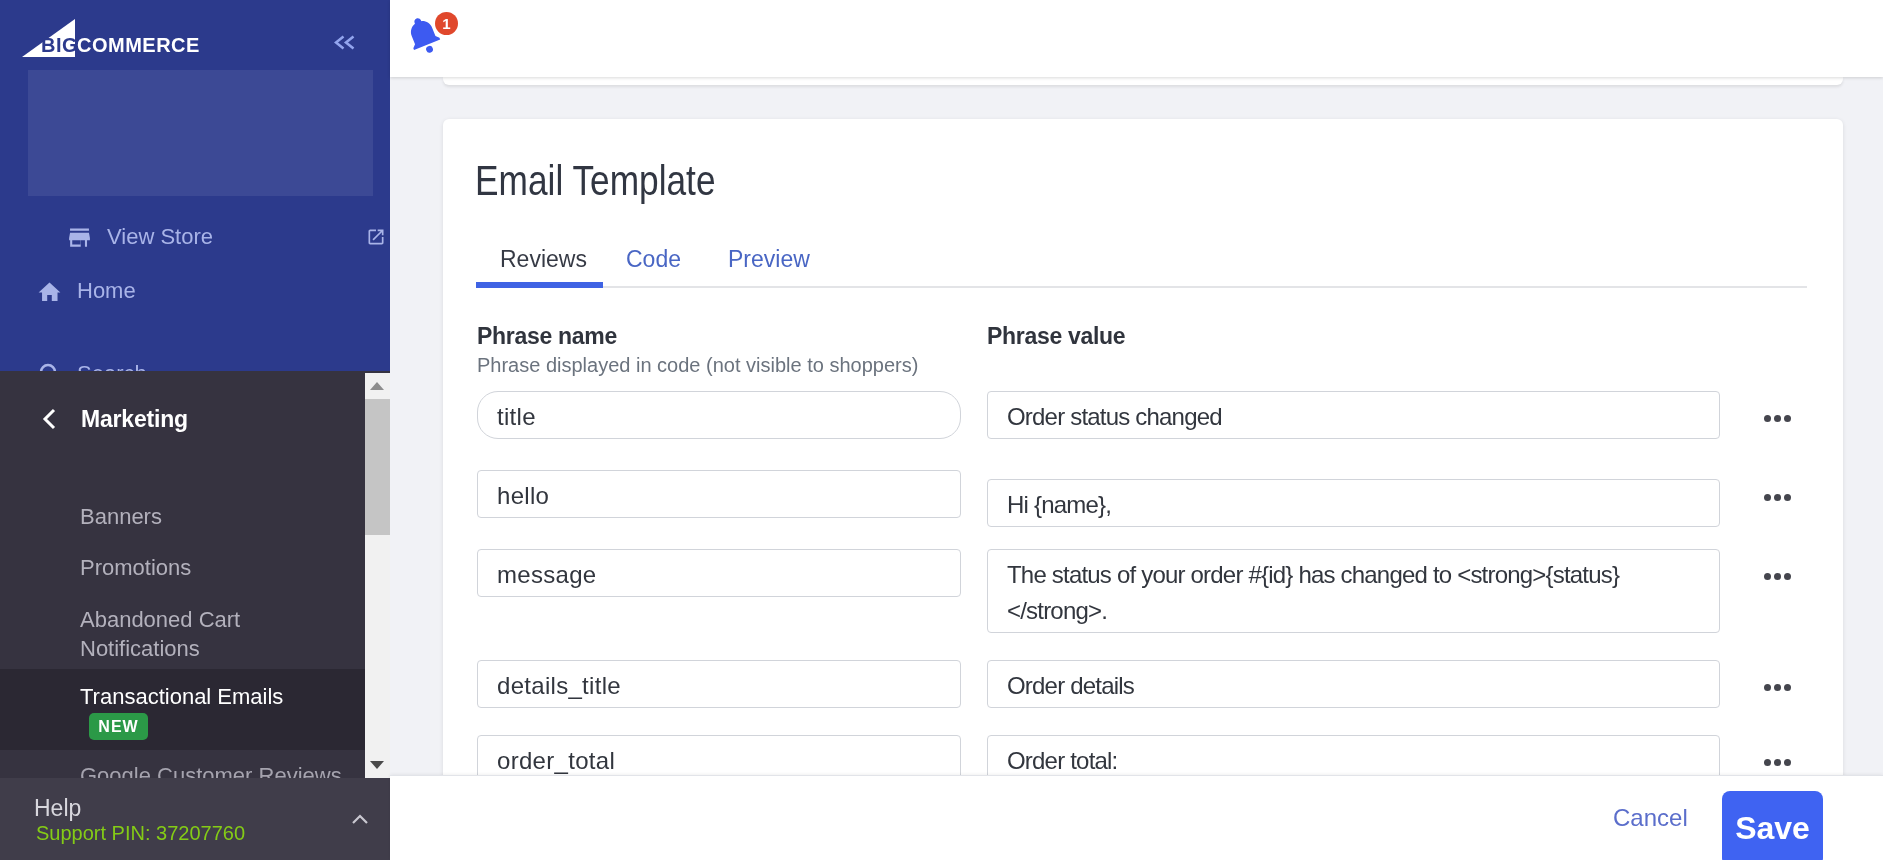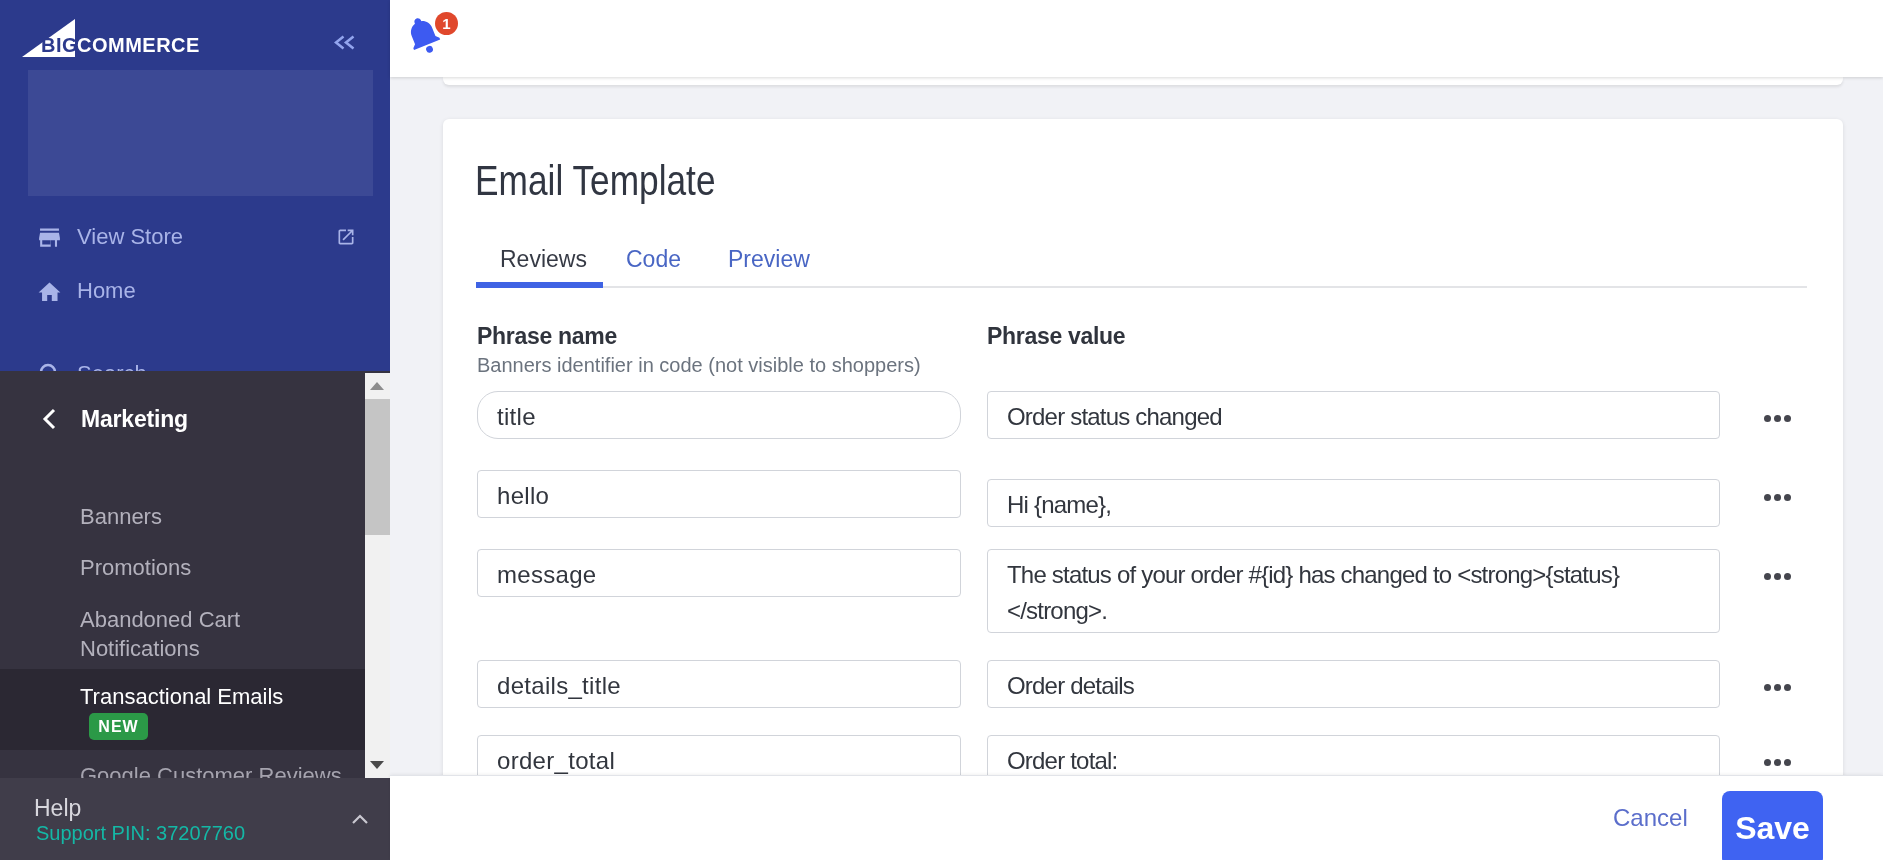--- a/index.html
+++ b/index.html
@@ -61,21 +61,21 @@
     <svg width="200" height="44" viewBox="0 0 200 44" style="position:absolute;left:22px;top:14px;">
       <polygon points="0,43 53,5 53,43" fill="#ffffff"></polygon>
       <text x="19" y="38" font-family="Liberation Sans" font-size="20" font-weight="bold" fill="#2c3a8c" letter-spacing="0.5">BIG</text>
       <text x="55" y="38" font-family="Liberation Sans" font-size="20" font-weight="bold" fill="#ffffff" letter-spacing="0.5">COMMERCE</text>
     </svg>
     <svg width="22" height="15" viewBox="0 0 22 15" style="position:absolute;left:334px;top:35px;" fill="none" stroke="#93a5ee" stroke-width="2.6">
       <path d="M9.5 1.5 L2 7.5 L9.5 13.5"></path>
         <path d="M19.5 1.5 L12 7.5 L19.5 13.5"></path>
     </svg>
     <div id="sb-panel"></div>
-    <div class="nav-item" style="top:219px;">
+    <div class="nav-item" style="top:219px;margin-left:30px;">
       <svg width="23" height="21" viewBox="0 0 24 22" fill="#a9b4e8">
           <path d="M21.9 4H2.1V1.7h19.8V4zm1 9.9v-2.3l-1-5.5H2.1l-1 5.5v2.3h1.1v6.7h11.1v-6.7h4.4v6.7h2.2v-6.7h1zm-9.9 4.4H4.4v-4.4H13v4.4z"></path>
         </svg>
       <span class="lbl">View Store</span>
       <svg width="20" height="20" viewBox="0 0 24 24" fill="#a9b4e8" style="left:336px;">
           <path d="M19 19H5V5h7V3H5c-1.11 0-2 .9-2 2v14c0 1.1.89 2 2 2h14c1.1 0 2-.9 2-2v-7h-2v7zM14 3v2h3.59l-9.83 9.83 1.41 1.41L19 6.41V10h2V3h-7z"></path>
         </svg>
     </div>
     <div class="nav-item" style="top:273px;">
       <svg width="23" height="21" viewBox="0 0 24 22" fill="#a9b4e8">
@@ -104,21 +104,21 @@
     <div class="sub-item" style="top:313px;color:#ffffff;">Transactional Emails</div>
     <div id="new-badge">NEW</div>
     <div class="sub-item" style="top:392px;color:#a5a3ae;">Google Customer Reviews</div>
     <div id="sbar">
       <div class="tri-up"></div>
       <div id="sbar-thumb"></div>
       <div class="tri-dn"></div>
     </div>
     <div id="sb-footer">
       <div style="position:absolute;left:34px;top:17px;font-size:23px;color:#d8d7dd;">Help</div>
-      <div style="position:absolute;left:36px;top:44px;font-size:20px;color:#14b8a6;">Support PIN: 37207760</div>
+      <div style="position:absolute;left:36px;top:44px;font-size:20px;color:#84cc16;">Support PIN: 37207760</div>
       <svg width="16" height="10" viewBox="0 0 16 10" style="position:absolute;left:352px;top:36px;" fill="none" stroke="#c9c8d0" stroke-width="2.2">
         <path d="M1 9 L8 2 L15 9"></path>
       </svg>
     </div>
   </div>
 
   <div id="main">
     <div id="topbar">
       <svg width="48" height="52" viewBox="0 0 48 52" style="position:absolute;left:10px;top:9px;">
         <g transform="rotate(-22 24 28)">
@@ -132,21 +132,21 @@
     <div id="card">
       <h1>Email Template</h1>
       <span class="tab active" style="left:57px;">Reviews</span>
       <span class="tab" style="left:183px;">Code</span>
       <span class="tab" style="left:285px;">Preview</span>
       <div id="tabs-border"></div>
       <div id="tab-underline"></div>
 
       <span class="col-label" style="left:34px;">Phrase name</span>
       <span class="col-label" style="left:544px;">Phrase value</span>
-      <span class="col-desc" style="left:34px;">Banners identifier in code (not visible to shoppers)</span>
+      <span class="col-desc" style="left:34px;">Phrase displayed in code (not visible to shoppers)</span>
 
       <div class="inp left" style="top:272px;border-radius:21px;">title</div>
       <div class="inp right" style="top:272px;">Order status changed</div>
       <div class="dots" style="top:272px;">
           <i></i>
           <i></i>
           <i></i>
         </div>
 
       <div class="inp left" style="top:351px;">hello</div>

